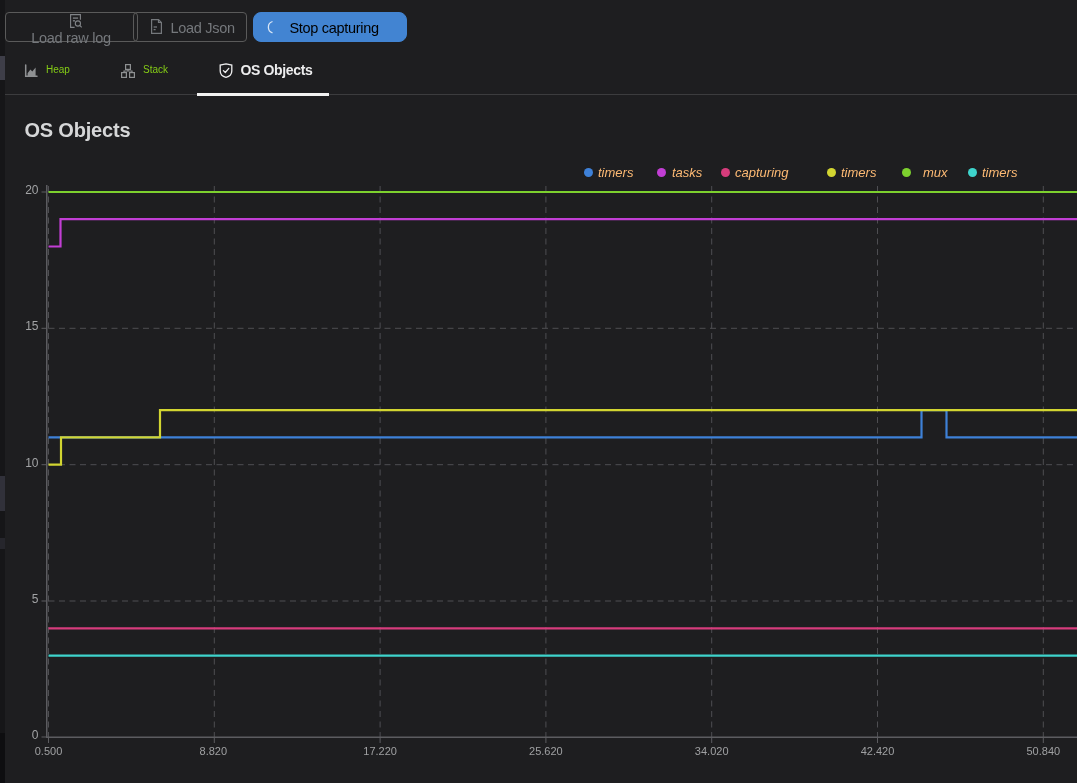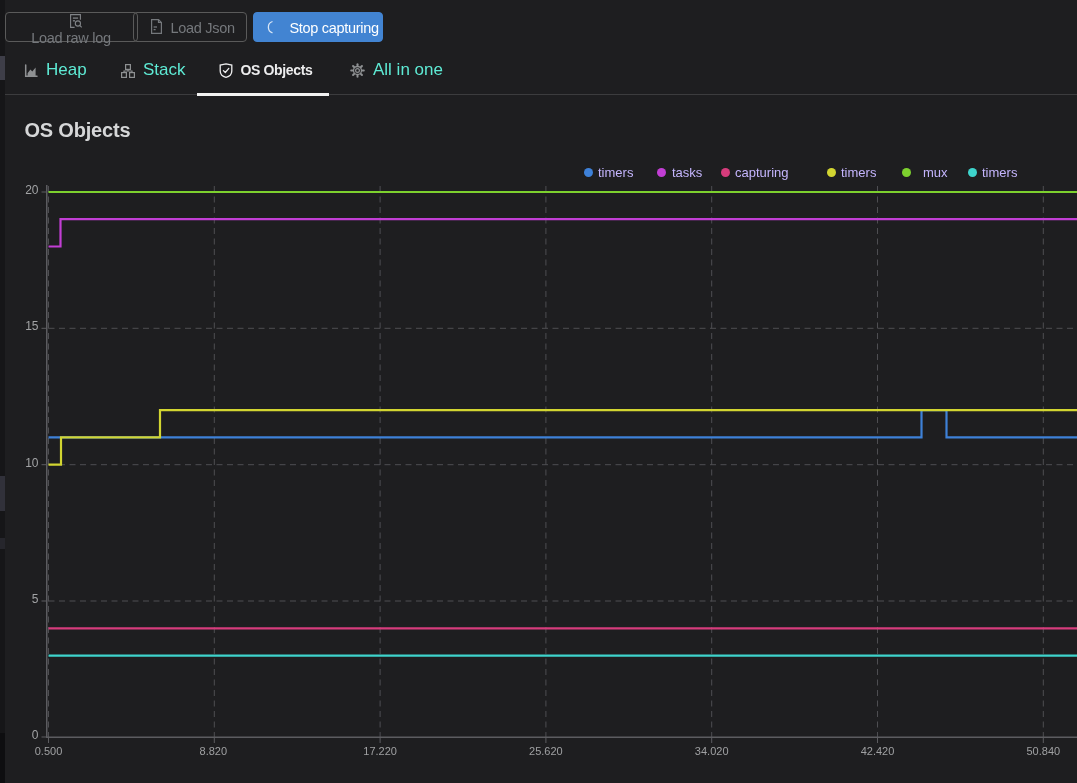--- a/index.html
+++ b/index.html
@@ -12,35 +12,35 @@
 .strip .t3{position:absolute;left:0;top:538px;width:5px;height:11px;background:#26262c;}
 .strip .t4{position:absolute;left:0;top:733px;width:5px;height:50px;background:#0e0e10;}
 
 .btn{position:absolute;box-sizing:border-box;height:30px;top:11.5px;border:1px solid #5a5a5a;
   border-radius:4px;background:transparent;color:#75787c;font-size:14.5px;letter-spacing:-0.3px;
   display:flex;align-items:center;}
 .btn svg{flex:0 0 auto;}
 .btn span{position:relative;top:1px;}
 #b1{left:4.5px;width:133px;flex-direction:column;}
 #b2{left:133px;width:114px;}
-#b3{left:253px;width:130px;background:#4284d2;border-color:#4284d2;color:#ffffff;}
+#b3{left:253px;width:154px;background:#4284d2;border-color:#4284d2;color:#000000;border-radius:8px;}
 
 .tabrow{position:absolute;left:0;top:48px;width:1077px;height:46px;}
-.tab{position:absolute;top:0;height:46px;display:flex;align-items:center;color:#5eead4;font-size:17px;}
+.tab{position:absolute;top:0;height:46px;display:flex;align-items:center;color:#84cc16;font-size:10px;}
 .tab span{position:relative;top:-1.5px;}
 .tab svg{margin-right:8px;position:relative;top:-0.5px;}
 .tab.active{color:#ededee;font-weight:bold;font-size:14px;letter-spacing:-0.35px;}
 #sep{position:absolute;left:5px;top:94px;width:1072px;height:1px;background:#3c3c3e;}
 #underline{position:absolute;left:196.5px;top:92.5px;width:132.5px;height:3px;background:#f2f2f2;}
 
 #title{position:absolute;left:24.5px;top:119px;font-size:20px;font-weight:bold;letter-spacing:-0.2px;color:#d6d7d8;}
 
 .legend{position:absolute;top:167px;height:11px;}
 .legend .dot{position:absolute;top:1px;width:9px;height:9px;border-radius:50%;}
-.legend .lab{position:absolute;top:-2.5px;font-size:13px;color:#c4b5fd;white-space:nowrap;}
+.legend .lab{position:absolute;top:-2.5px;font-size:13px;color:#fdba74;white-space:nowrap;font-style:italic;}
 
 #chart{position:absolute;left:0;top:0;}
 .xl{font-size:11px;fill:#9fa0a2;}
 .yl{font-size:12px;fill:#a2a3a5;}
 </style>
 </head>
 <body>
 <div class="strip">
     <div class="t1"></div>
     <div class="t2"></div>
@@ -90,37 +90,20 @@
       <path d="M7 5.4 V7 M3 8.6 V7 H11 V8.6"></path>
     </svg>
     <span>Stack</span>
   </div>
   <div class="tab active" style="left:218.5px">
     <svg width="14" height="15" viewBox="0 0 14 15" fill="none" stroke="#ededee" stroke-width="1.3">
       <path d="M7 0.8 L12.8 2 V8 C12.8 11.7 10.4 13.5 7 14.3 C3.6 13.5 1.2 11.7 1.2 8 V2 Z"></path>
       <path d="M4.4 7.6 L6.3 9.5 L9.8 5.4" stroke-linecap="round" stroke-linejoin="round"></path>
     </svg>
     <span>OS Objects</span>
-  </div>
-  <div class="tab" style="left:350px">
-    <svg width="15" height="15" viewBox="0 0 15 15" fill="none" stroke="#8e9092">
-      <circle cx="7.5" cy="7.5" r="4" stroke-width="1.3"></circle>
-      <circle cx="7.5" cy="7.5" r="1.9" stroke-width="1.2"></circle>
-      <g stroke-width="2" stroke-linecap="round">
-        <path d="M7.5 1.2 V2.6"></path>
-          <path d="M7.5 12.4 V13.8"></path>
-        <path d="M1.2 7.5 H2.6"></path>
-          <path d="M12.4 7.5 H13.8"></path>
-        <path d="M3.05 3.05 L4.04 4.04"></path>
-          <path d="M10.96 10.96 L11.95 11.95"></path>
-        <path d="M11.95 3.05 L10.96 4.04"></path>
-          <path d="M4.04 10.96 L3.05 11.95"></path>
-      </g>
-    </svg>
-    <span>All in one</span>
   </div>
 </div>
 <div id="sep"></div>
 <div id="underline"></div>
 
 <div id="title">OS Objects</div>
 
 <div class="legend" style="left:584px">
     <div class="dot" style="left:0;background:#3e81d8"></div>
     <div class="lab" style="left:14px">timers</div>

